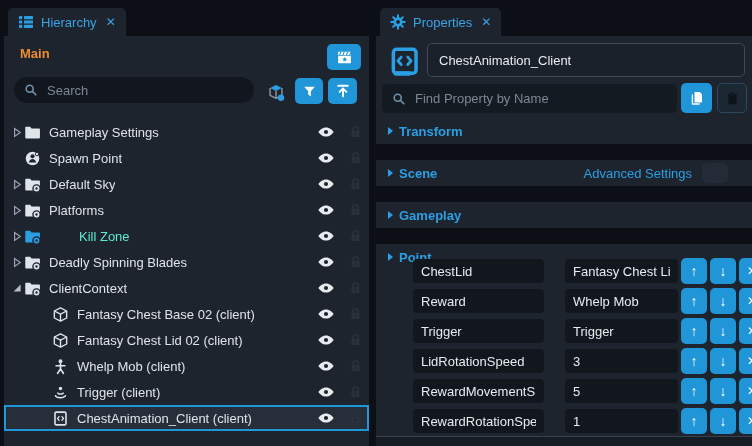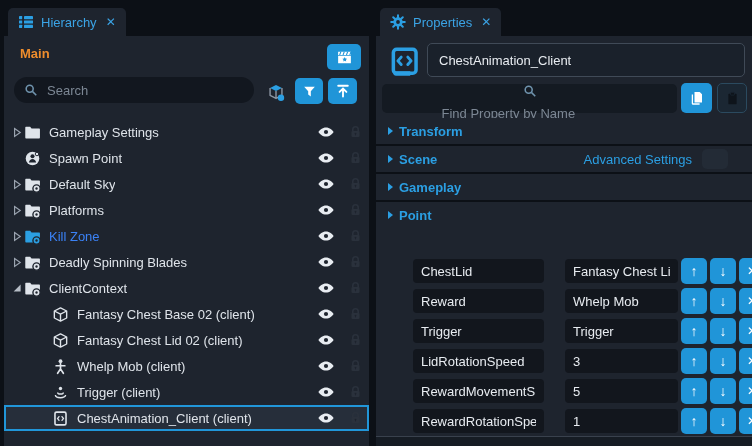--- a/index.html
+++ b/index.html
@@ -31,36 +31,36 @@
   .searchbox input::placeholder{color:#7c8794;}
   .mag{width:14px;height:14px;flex:none;display:inline-flex;}
 
   
   #tree{position:absolute;left:0;top:83px;right:0;}
   .trow{display:flex;align-items:center;height:26px;padding:0 6px 0 6px;cursor:pointer;}
   .trow .arr{width:14px;display:inline-flex;justify-content:center;flex:none;}
   .trow .icon{width:17px;height:17px;display:inline-flex;flex:none;margin-right:8px;}
   .trow.d1{padding-left:34px;}
   .trow .tl{font-size:13px;color:#dfe4ea;white-space:nowrap;overflow:hidden;}
-  .trow .tl.hl{color:#3b82f6;}
+  .trow .tl.hl{color:#5eead4;margin-left:30px;}
   .trow .eye{margin-left:auto;width:18px;height:16px;display:inline-flex;margin-right:13px;cursor:pointer;}
   .trow .lockw{width:15px;height:16px;display:inline-flex;cursor:pointer;}
   .trow.sel{background:#262e3a;outline:2px solid #2196d9;outline-offset:-2px;}
 
   
   #obj-icon{position:absolute;left:12px;top:9px;width:33px;height:35px;display:flex;}
   #obj-name{position:absolute;left:51px;top:7px;width:318px;height:34px;background:#1a212b;border:1px solid #404a57;
             border-radius:5px;color:#e8ecf1;font-size:13px;padding:0 11px;font-family:inherit;outline:none;}
-  #prop-search{left:6px;top:48px;width:295px;height:29px;border-radius:5px;background:#141a22;flex-direction:column;}
+  #prop-search{left:6px;top:48px;width:295px;height:29px;border-radius:5px;background:#141a22;}
   #copy-btn{left:305px;top:47px;width:31px;height:30px;}
   #paste-btn{position:absolute;left:341px;top:47px;width:30px;height:30px;background:#1b2733;border:1px solid #2b4a5f;
              border-radius:5px;display:flex;align-items:center;justify-content:center;cursor:pointer;}
 
   
-  #sections{position:absolute;left:0;top:82px;right:0;background:#0c1016;display:flex;flex-direction:column;gap:2px;}
+  #sections{position:absolute;left:0;top:82px;right:0;background:#0c1016;display:flex;flex-direction:column;gap:16px;}
   .sec{height:26px;background:#1e242e;display:flex;align-items:center;padding:0 10px;cursor:pointer;}
   .sarr{width:0;height:0;margin:0 6px 0 2px;flex:none;}
   .sarr.c{border-top:4px solid transparent;border-bottom:4px solid transparent;border-left:5px solid #2b9fe3;}
   .sarr.e{border-left:4px solid transparent;border-right:4px solid transparent;border-top:5px solid #2b9fe3;}
   .stitle{color:#2b9fe3;font-weight:bold;font-size:13px;}
   .adv-label{margin-left:auto;color:#2b9fe3;font-size:13px;}
   .adv-box{width:26px;height:20px;background:#232b36;border-radius:5px;margin:0 14px 0 10px;cursor:pointer;}
   .dots{margin-left:auto;color:#2b9fe3;font-size:15px;font-weight:bold;letter-spacing:1px;margin-right:2px;cursor:pointer;}
 
   

